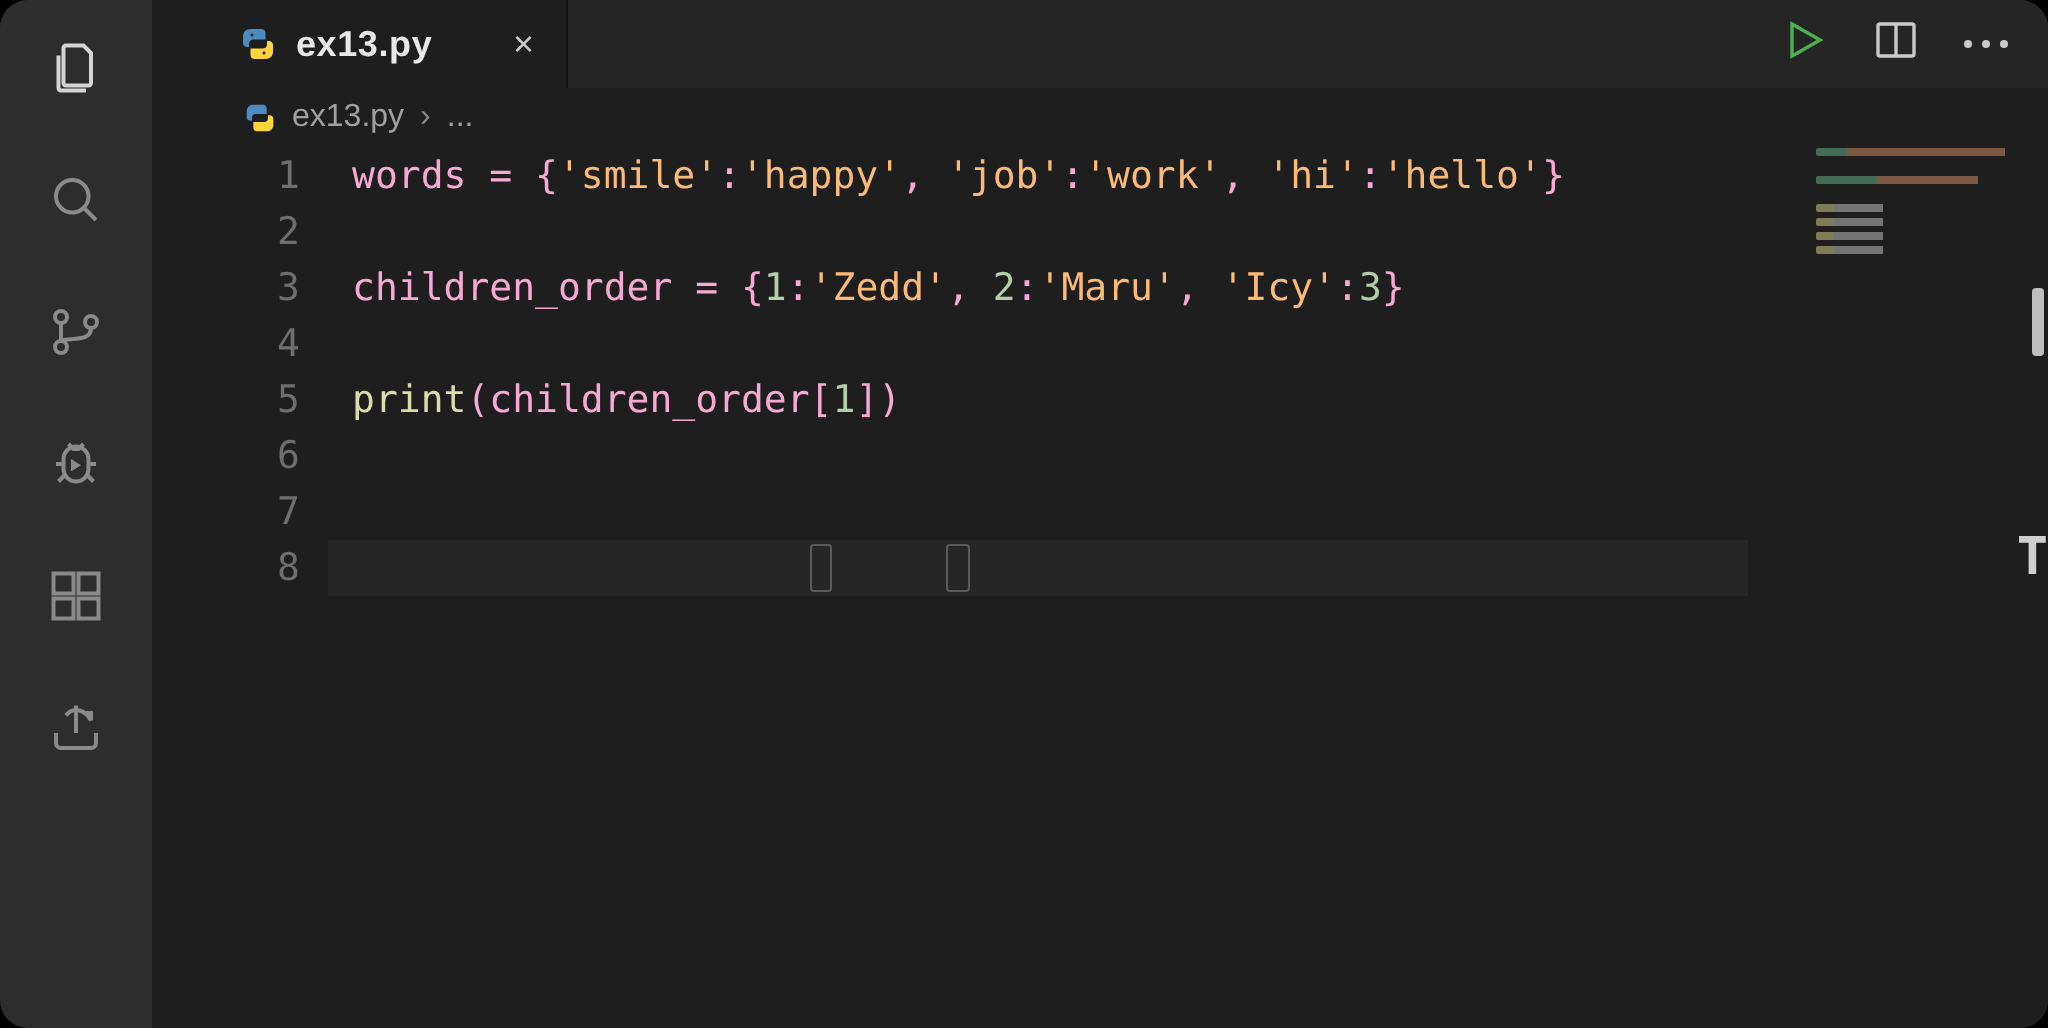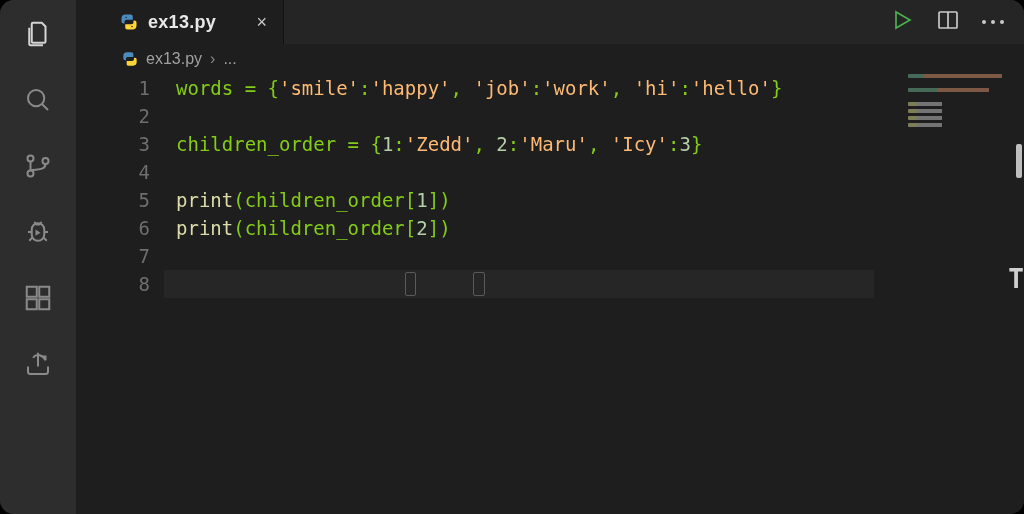--- a/index.html
+++ b/index.html
@@ -31,21 +31,21 @@
   .editor-wrap { flex: 1; position: relative; }
   .editor { position: absolute; inset: 0; display: flex; font-family: "SF Mono", Menlo, Consolas, monospace; font-size: 19px; line-height: 28px; }
   .gutter { width: 60px; text-align: right; color: #6e6e6e; padding-right: 14px; user-select: none; }
   .gutter .ln { height: 28px; }
   .code { flex: 1; color: #d4d4d4; position: relative; padding-left: 12px; }
   .code .line { height: 28px; white-space: pre; }
   .code .line.cur { background: rgba(255,255,255,0.035); }
   .code .line.cur::after{ content:''; position:absolute; right:150px; width:0; }
   .code .cur-region { position:absolute; top:196px; left:0; right:150px; height:28px; background:rgba(255,255,255,0.04); pointer-events:none; }
   .hl-box { position: absolute; border: 1px solid #5a5a5a; border-radius: 2px; pointer-events: none; }                 
-  .tk-plain { color: #84cc16; }
+  .tk-plain { color: #f9a8d4; }
   .tk-str { color: #fdba74; }
   .tk-num { color: #b5cea8; }
   .tk-func { color: #dcdcaa; }
   
   .minimap { position: absolute; top: 0; right: 6px; width: 110px; height: 70px; opacity: .55; pointer-events: none; }
   .minimap .mm-line { height: 4px; margin-bottom: 3px; border-radius: 1px; }
   .mm1 { background: linear-gradient(to right,#6a8 0 15%,#c86 15% 50%,#c86 50% 90%, transparent 90%); width:95%; }
   .mm2 { background: transparent; }
   .mm3 { background: linear-gradient(to right,#6a8 0 30%,#c86 30% 80%, transparent 80%); width:92%; }
   .mm4 { background: transparent; }
@@ -165,21 +165,20 @@
             <div class="ln">7</div>
             <div class="ln">8</div>
           </div>
         <div class="code" id="code">
           <div class="cur-region"></div>
         <div class="line"><span class="tk-plain">words = {</span><span class="tk-str">'smile'</span><span class="tk-plain">:</span><span class="tk-str">'happy'</span><span class="tk-plain">, </span><span class="tk-str">'job'</span><span class="tk-plain">:</span><span class="tk-str">'work'</span><span class="tk-plain">, </span><span class="tk-str">'hi'</span><span class="tk-plain">:</span><span class="tk-str">'hello'</span><span class="tk-plain">}</span></div>
             <div class="line"></div>
             <div class="line"><span class="tk-plain">children_order = {</span><span class="tk-num">1</span><span class="tk-plain">:</span><span class="tk-str">'Zedd'</span><span class="tk-plain">, </span><span class="tk-num">2</span><span class="tk-plain">:</span><span class="tk-str">'Maru'</span><span class="tk-plain">, </span><span class="tk-str">'Icy'</span><span class="tk-plain">:</span><span class="tk-num">3</span><span class="tk-plain">}</span></div>
             <div class="line"></div>
             <div class="line"><span class="tk-func">print</span><span class="tk-plain">(children_order[</span><span class="tk-num">1</span><span class="tk-plain">])</span></div>
-            <div class="line"><span class="tk-func">print</span><span class="tk-plain">(children_order[</span><span class="tk-num">2</span><span class="tk-plain">])</span></div>
           </div>
       </div>
 
       <div class="minimap">
         <div class="mm-line mm1"></div>
           <div class="mm-line mm2"></div>
           <div class="mm-line mm3"></div>
           <div class="mm-line mm4"></div>
         <div class="mm-line mm5"></div>
           <div class="mm-line mm6"></div>

